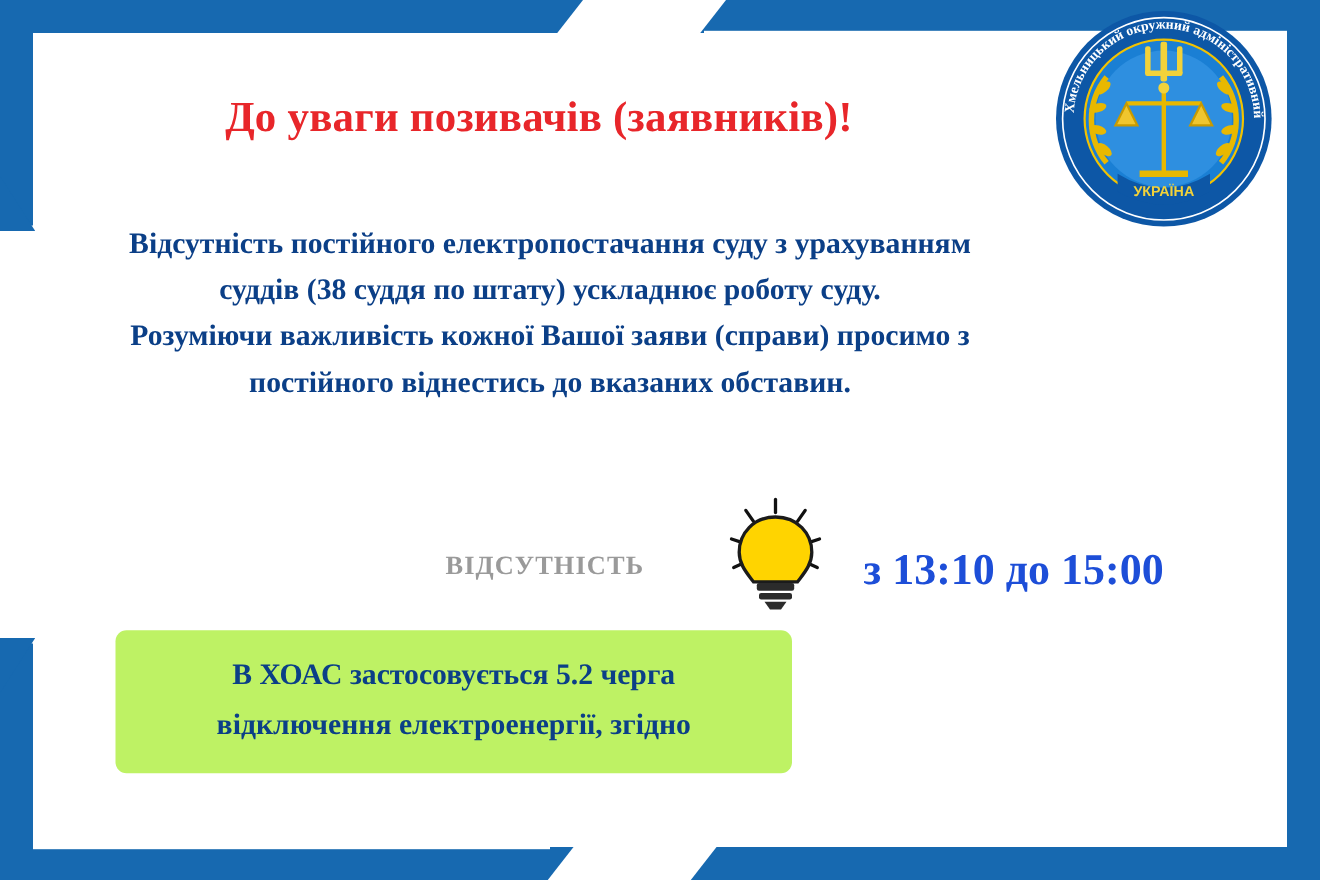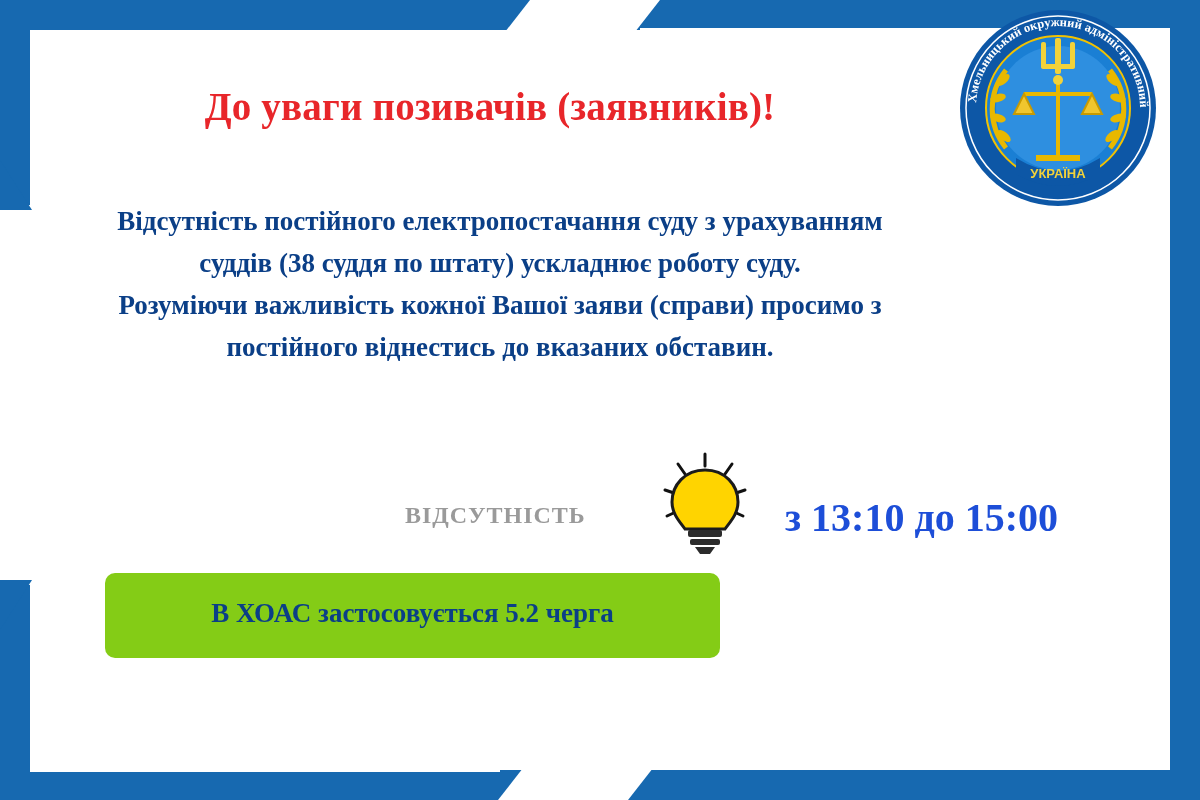--- a/index.html
+++ b/index.html
@@ -170,21 +170,21 @@
     font-weight: bold;
     white-space: nowrap;
     margin-top: 24px;
   }
   .notice-box {
     position: absolute;
     left: 105px;
     top: 573px;
     width: 615px;
     padding: 18px 20px 22px 20px;
-    background: #84cc16;
+    background: #bef264;
     border-radius: 10px;
     text-align: center;
     color: #0b3f87;
     font-size: 27px;
     font-weight: bold;
     line-height: 45px;
     box-sizing: border-box;
   }
   .notice-line { display: block; }
 </style>
@@ -283,15 +283,16 @@
         <rect x="50" y="89" width="30" height="6" rx="2" fill="#2b2b2b"></rect>
         <path d="M55 97 L75 97 L70 104 L60 104 Z" fill="#2b2b2b"></path>
       </svg>
     </div>
 
     <div class="time">з 13:10 до 15:00</div>
   </div>
 
   <div class="notice-box">
     <span class="notice-line">В ХОАС застосовується 5.2 черга</span>
+    <span class="notice-line">відключення електроенергії, згідно</span>
   </div>
 
 </div>
 
 </body></html>

